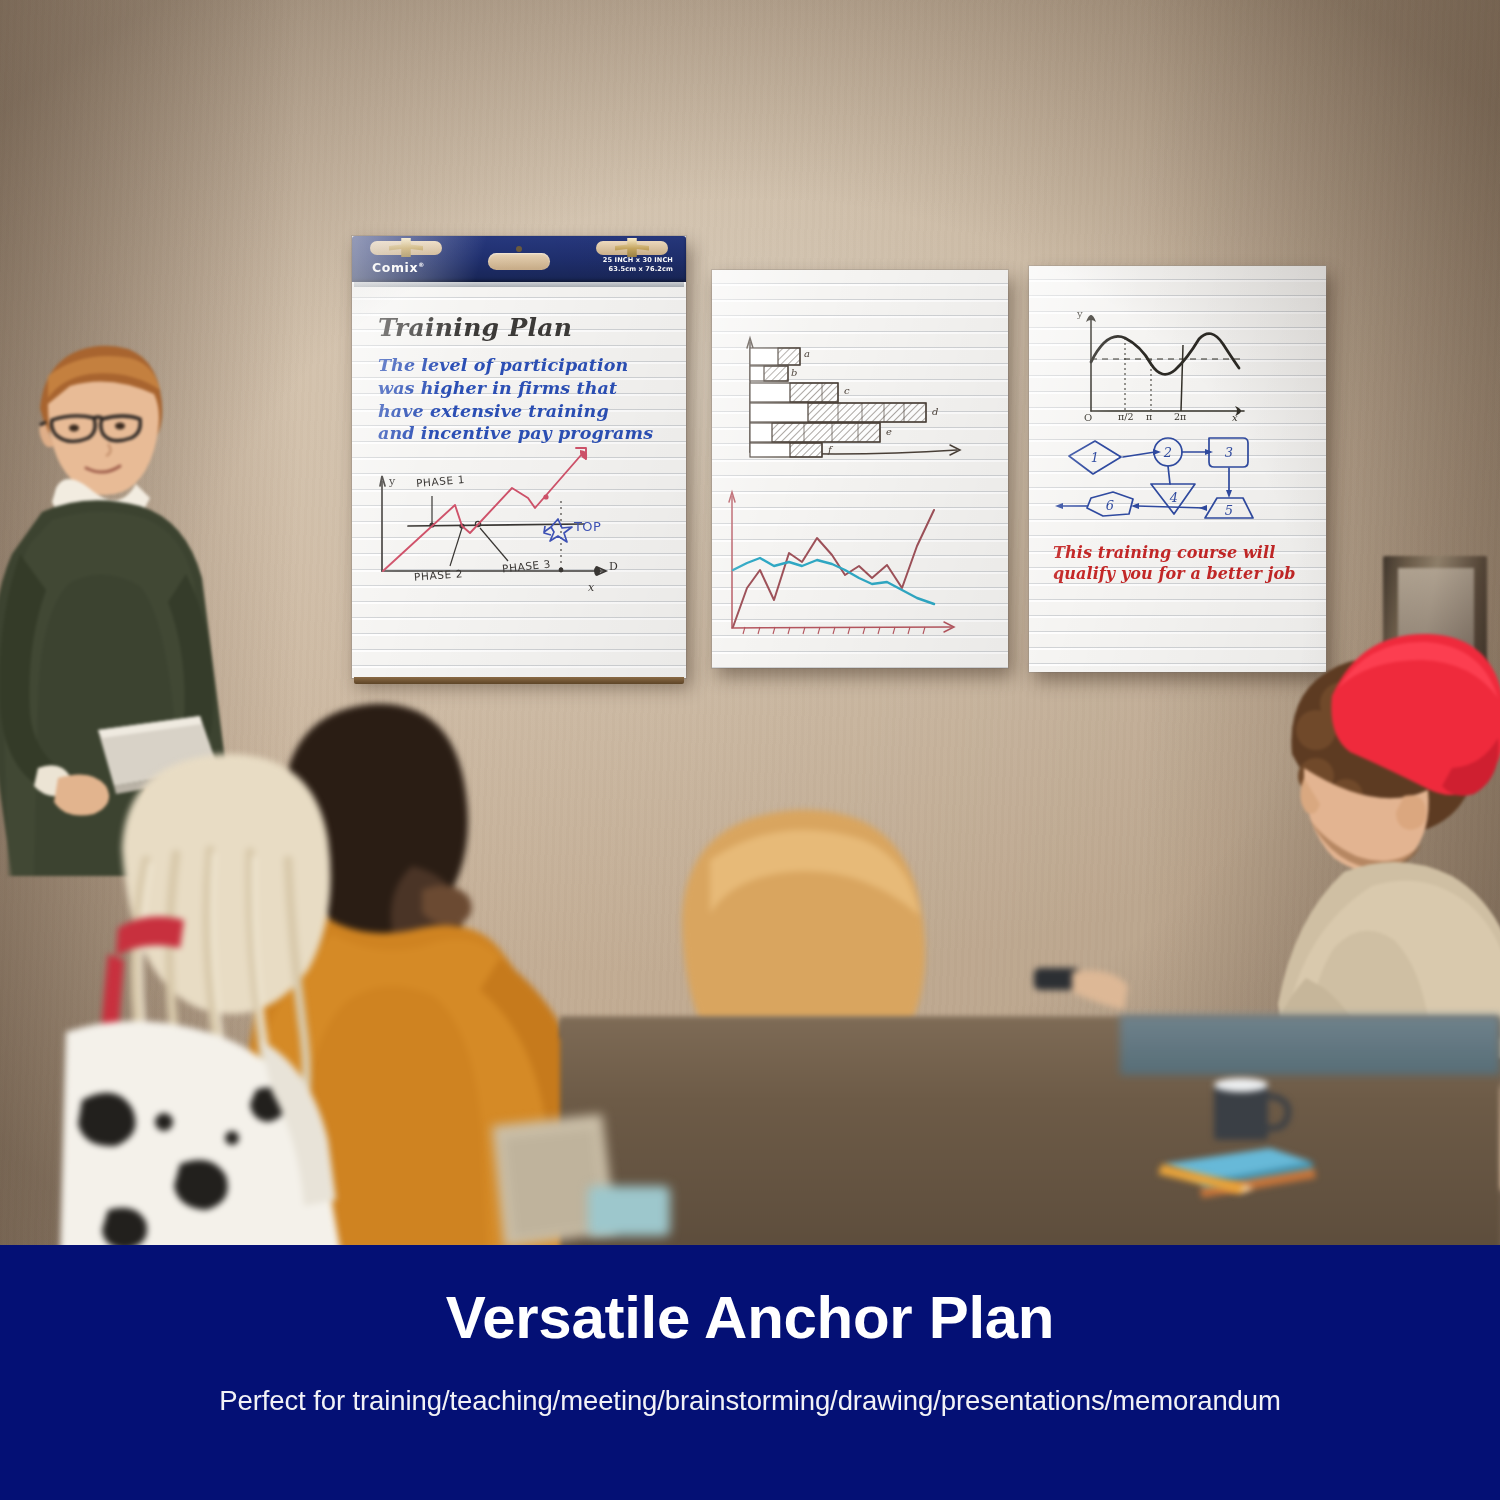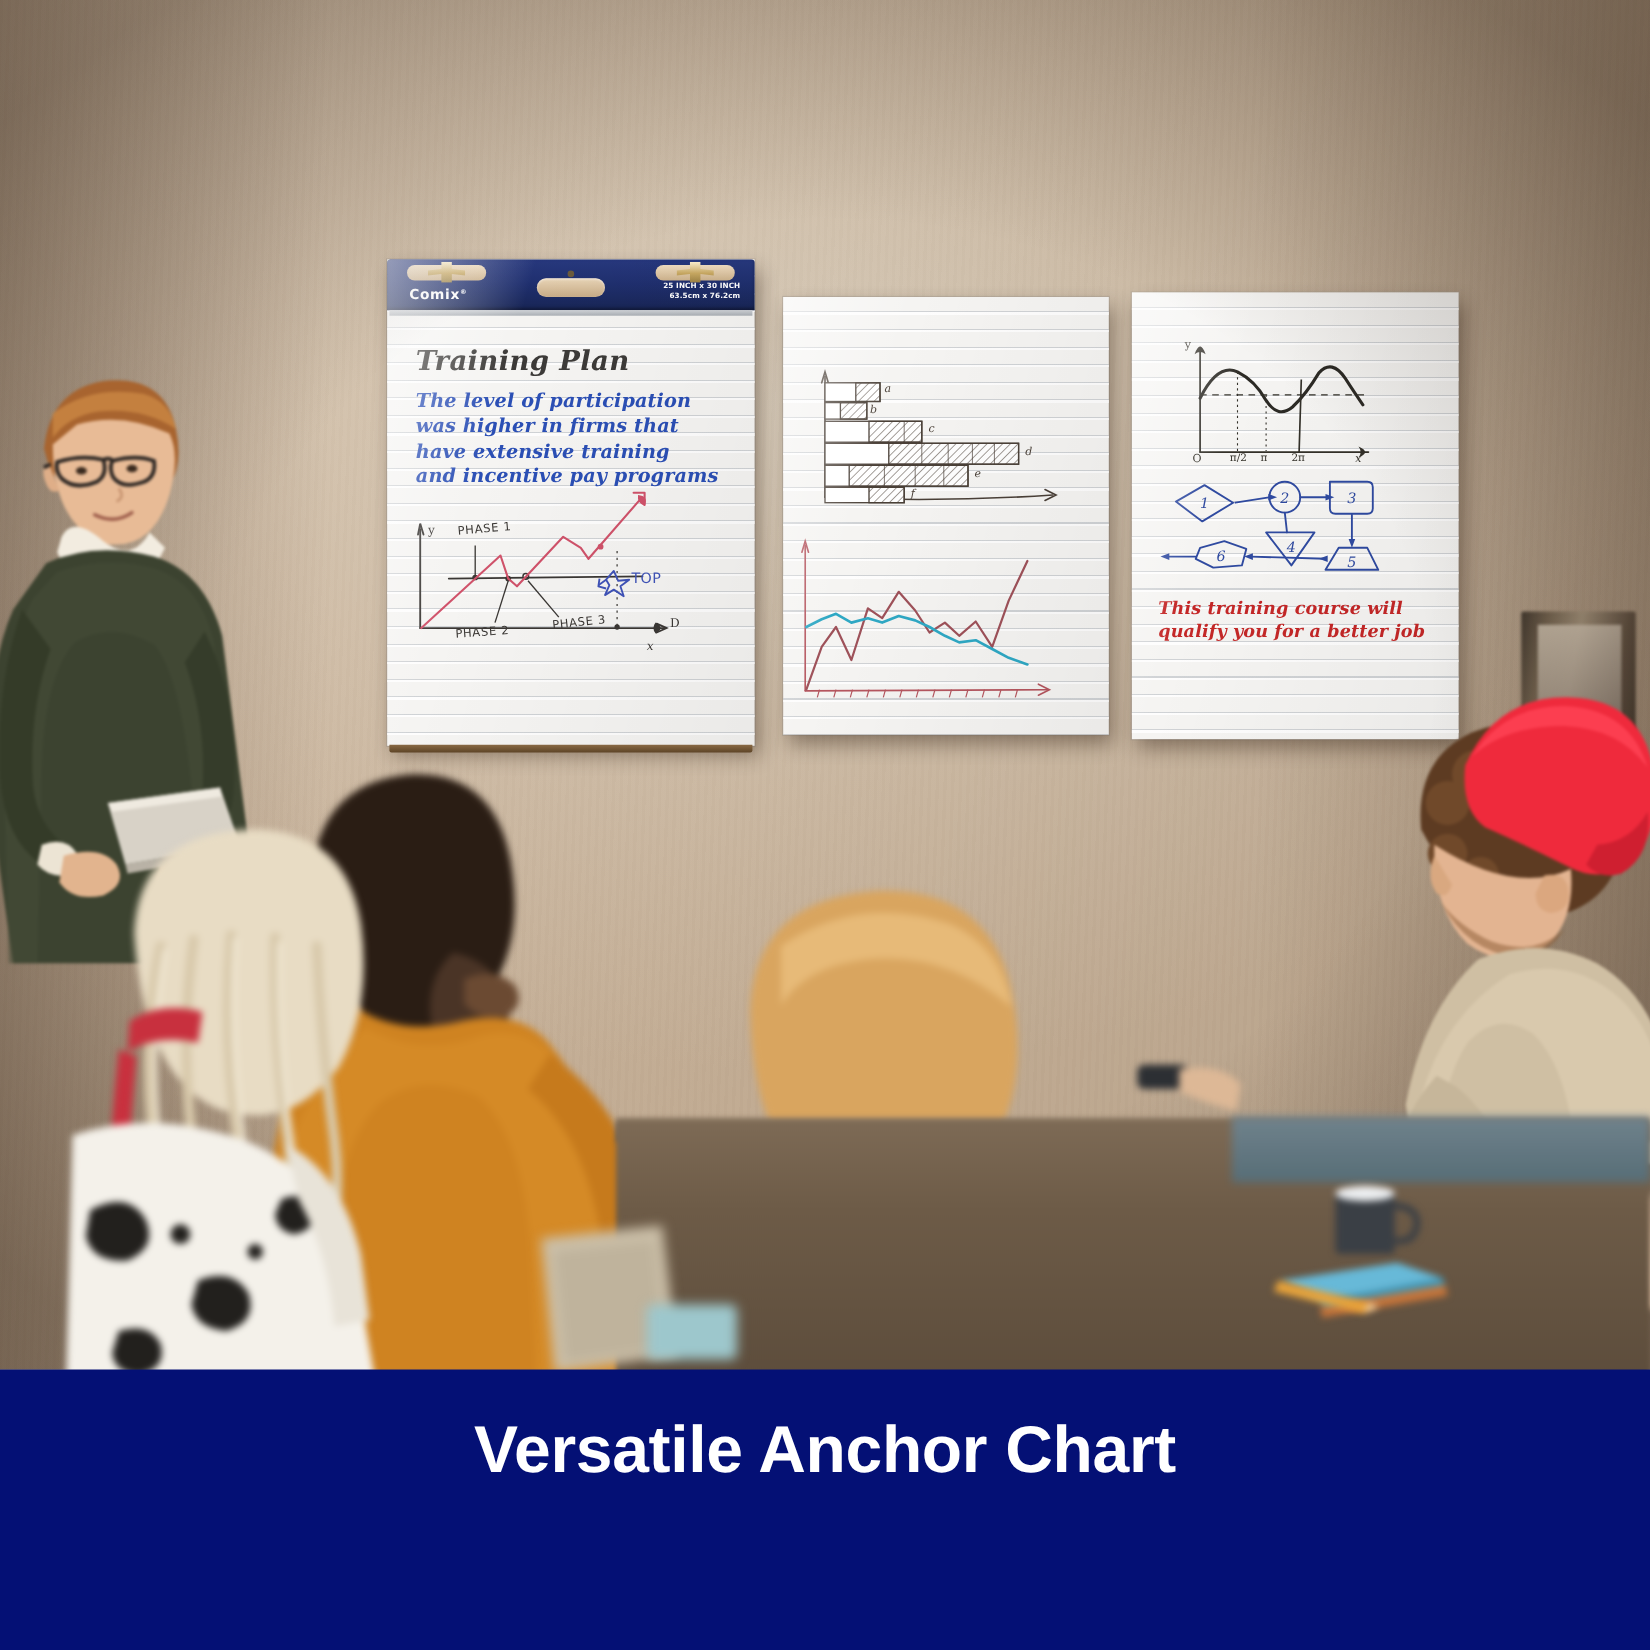--- a/index.html
+++ b/index.html
@@ -606,16 +606,17 @@
       <path d="M34,30 L124,20 L134,118 L44,130Z" fill="#b7ab94" opacity=".6"></path>
     </svg>
   </div>
   <div class="blur-l" style="position:absolute; left:580px; top:1176px; width:100px; height:70px;">
     <svg width="100" height="70" viewBox="0 0 100 70">
       <rect x="8" y="10" width="82" height="50" rx="6" fill="#9dc7cc"></rect>
     </svg>
   </div>
 
   <div class="banner">
-    <div class="banner-title">Versatile Anchor Chart</div>
+    <div class="banner-title">Versatile Anchor Plan</div>
+    <div class="banner-sub">Perfect for training/teaching/meeting/brainstorming/drawing/presentations/memorandum</div>
   </div>
 
 </div>
 
 </body></html>

